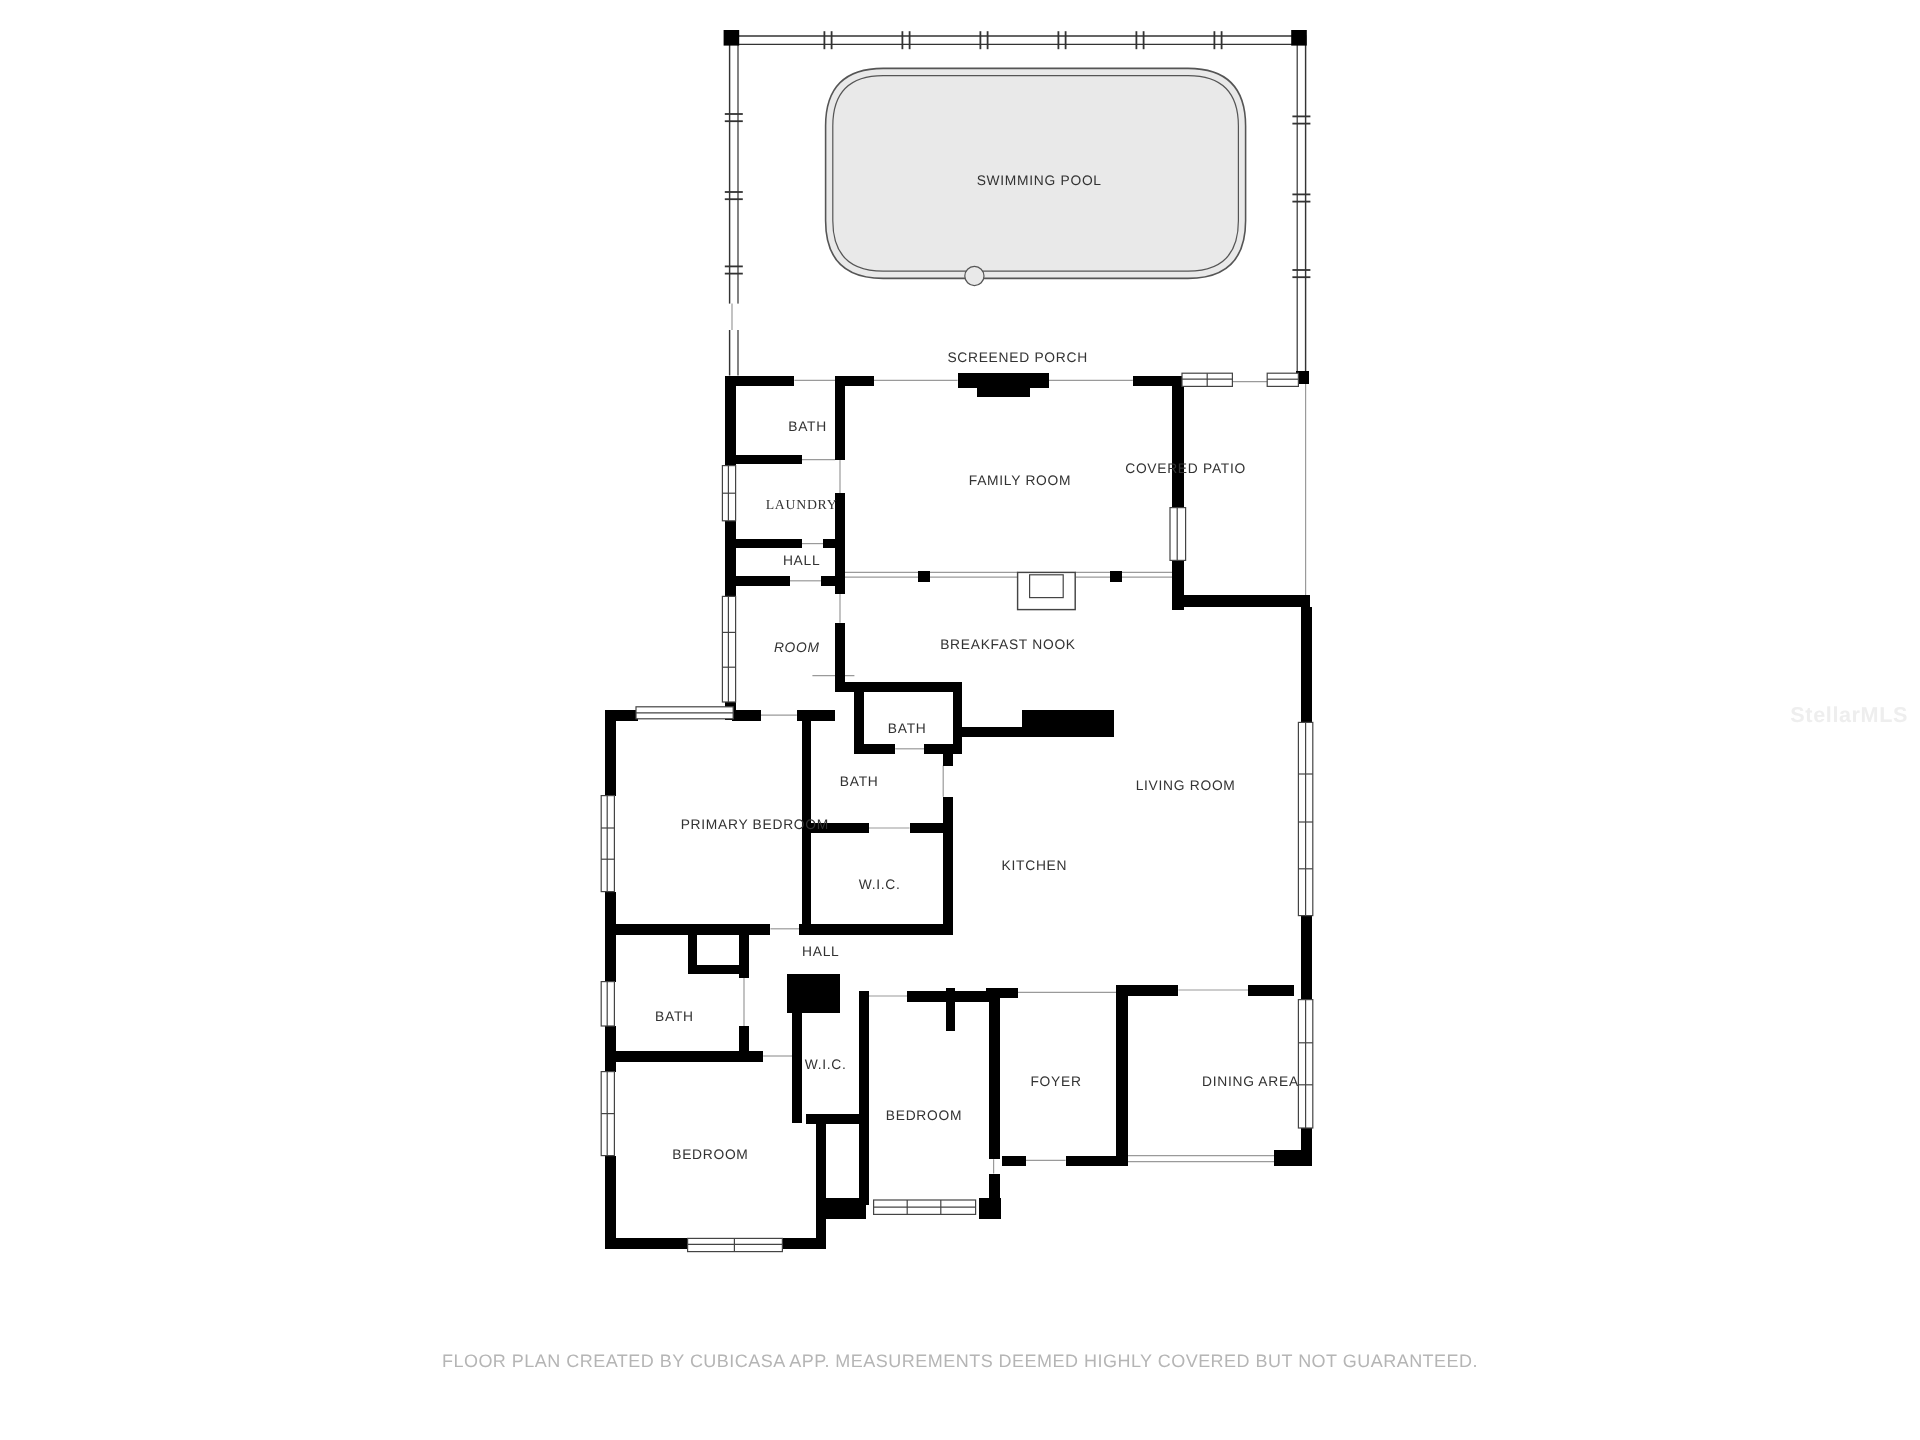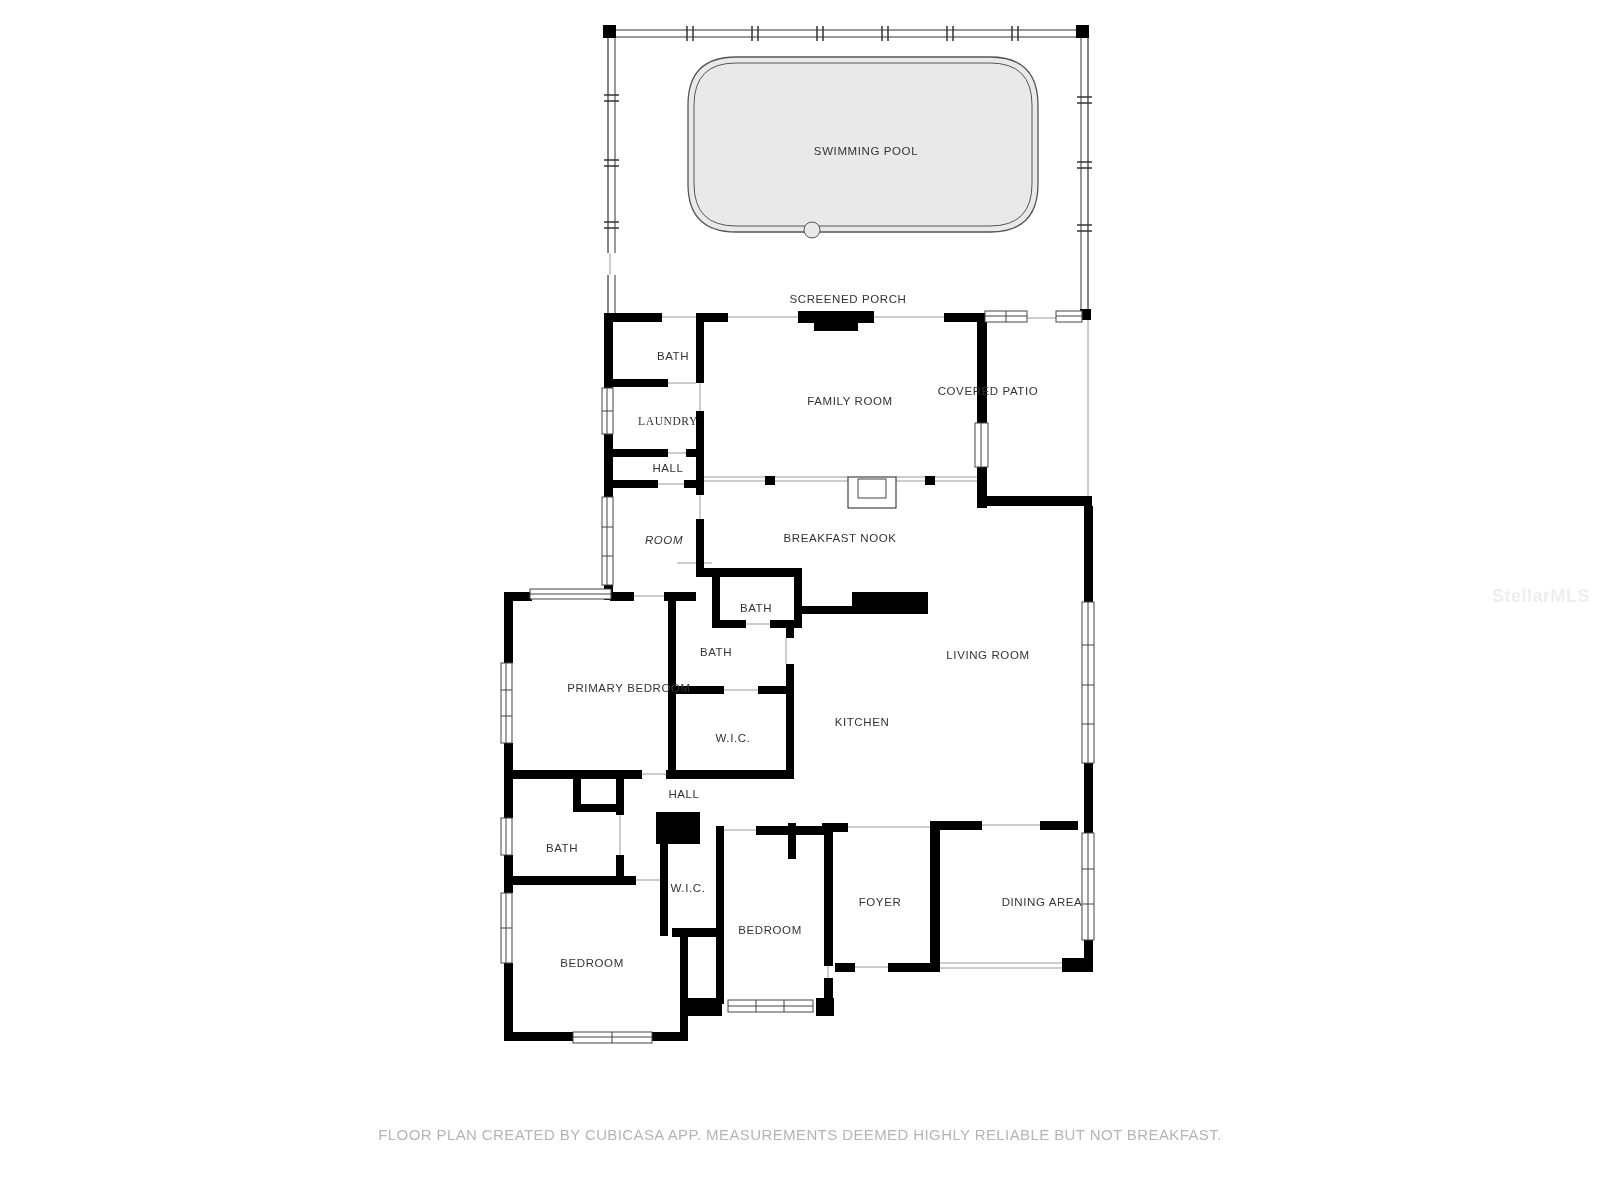--- a/index.html
+++ b/index.html
@@ -321,16 +321,16 @@
       <div class="room-label" style="left: 862px; top: 722px;">KITCHEN</div>
       <div class="room-label" style="left: 684px; top: 794px;">HALL</div>
       <div class="room-label" style="left: 562px; top: 848px;">BATH</div>
       <div class="room-label" style="left: 688px; top: 888px;">W.I.C.</div>
       <div class="room-label" style="left: 770px; top: 930px;">BEDROOM</div>
       <div class="room-label" style="left: 880px; top: 902px;">FOYER</div>
       <div class="room-label" style="left: 1042px; top: 902px;">DINING AREA</div>
       <div class="room-label" style="left: 592px; top: 963px;">BEDROOM</div>
     </div>
 
-  <div class="footer-disclaimer">FLOOR PLAN CREATED BY CUBICASA APP. MEASUREMENTS DEEMED HIGHLY RELIABLE BUT NOT BREAKFAST.</div>
+  <div class="footer-disclaimer">FLOOR PLAN CREATED BY CUBICASA APP. MEASUREMENTS DEEMED HIGHLY COVERED BUT NOT GUARANTEED.</div>
 
   <div class="watermark">StellarMLS</div>
 </div>
 
 </body></html>

